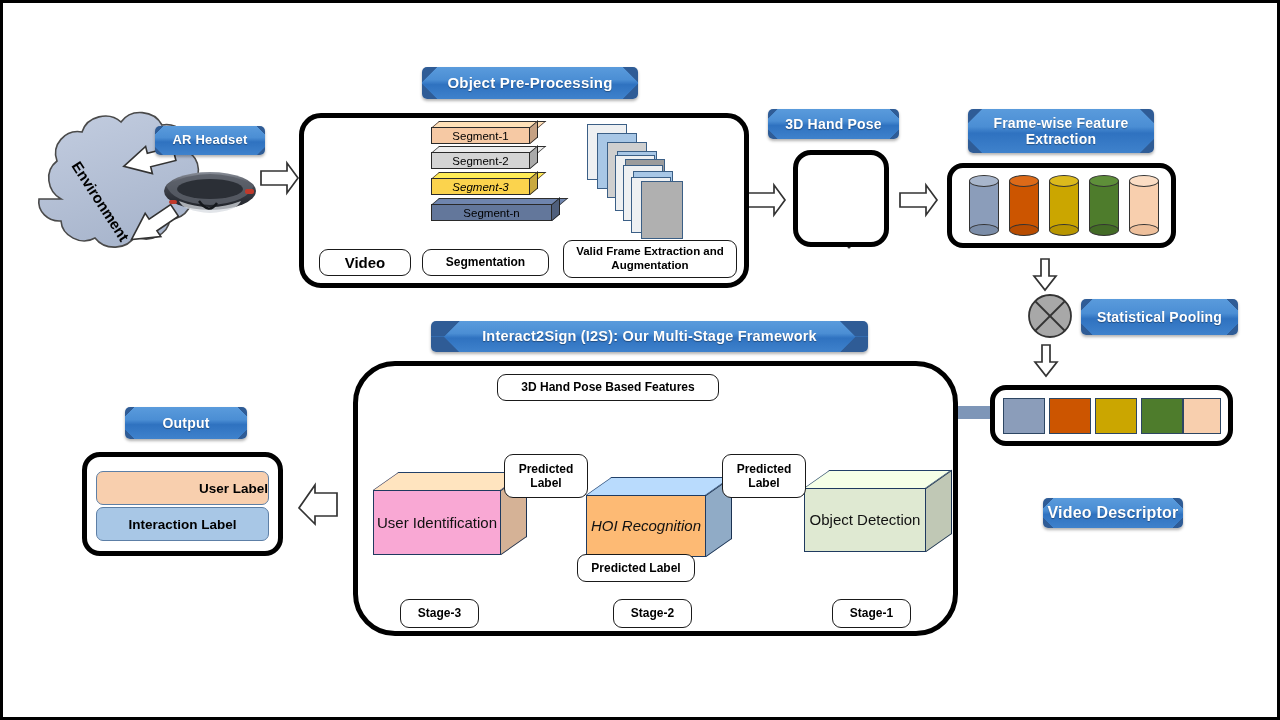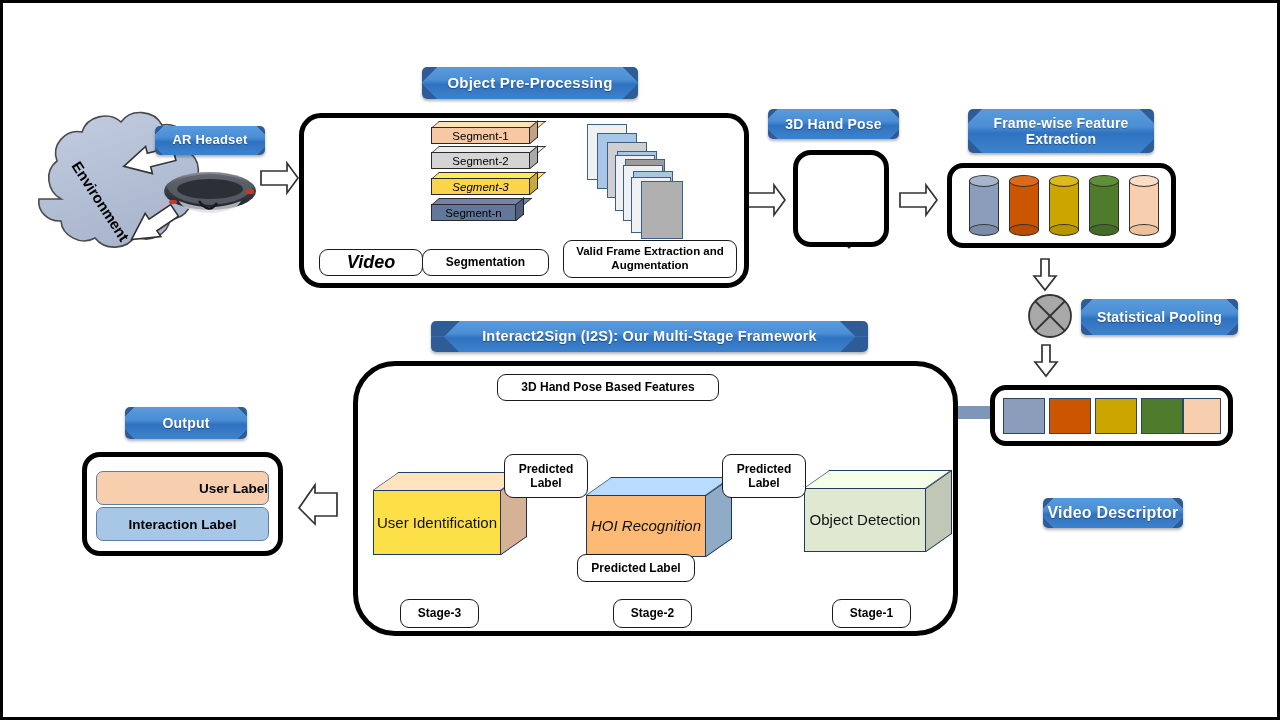--- a/index.html
+++ b/index.html
@@ -440,40 +440,40 @@
       <span>Segment-2</span>
     </div>
   </div>
   <div class="segbar" style="left:428px; top:169px; width:107px; height:23px;">
     <div class="topf" style="background:#fbd34d;"></div>
     <div class="sidef" style="background:#fbd34d;"></div>
     <div class="face" style="background:#fbd34d;font-style:italic;">
       <span>Segment-3</span>
     </div>
   </div>
-  <div class="segbar" style="left:428px; top:195px; width:93px; height:23px;">
+  <div class="segbar" style="left:428px; top:195px; width:129px; height:23px;">
     <div class="topf" style="background:#63779b;"></div>
     <div class="sidef" style="background:#63779b;"></div>
     <div class="face" style="background:#63779b;">
       <span>Segment-n</span>
     </div>
   </div>
 
   <div class="fcard" style="left:584px; top:121px; width:40px; height:56px; background:#eef0f2;"></div>
   <div class="fcard" style="left:594px; top:130px; width:40px; height:56px; background:#a8c7e6;"></div>
   <div class="fcard" style="left:604px; top:139px; width:40px; height:56px; background:#cfcfcf;"></div>
   <div class="fcard" style="left:614px; top:148px; width:40px; height:56px; background:#a8c7e6;"></div>
   <div class="fcard" style="left:612px; top:152px; width:40px; height:56px; background:#eef0f2;"></div>
   <div class="fcard" style="left:622px; top:156px; width:40px; height:56px; background:#9c9c9c;"></div>
   <div class="fcard" style="left:620px; top:162px; width:40px; height:56px; background:#eef0f2;"></div>
   <div class="fcard" style="left:630px; top:168px; width:40px; height:56px; background:#a8c7e6;"></div>
   <div class="fcard" style="left:628px; top:174px; width:40px; height:56px; background:#eef0f2;"></div>
   <div class="fcard" style="left:638px; top:178px; width:42px; height:58px; background:#b0b0b0;"></div>
 
-  <div class="pill" style="left:316px; top:246px; width:104px; height:27px; font-size:18px;font-style:italic;">
+  <div class="pill" style="left:316px; top:246px; width:92px; height:27px; font-size:15px;">
     <span>Video</span>
   </div>
   <div class="pill" style="left:419px; top:246px; width:127px; height:27px; font-size:12px;">
     <span>Segmentation</span>
   </div>
   <div class="pill" style="left:560px; top:237px; width:174px; height:38px; font-size:11.5px; padding:0 5px;">
     <span>Valid Frame Extraction and Augmentation</span>
   </div>
 
   <div class="blackbox" style="left:790px; top:147px; width:96px; height:97px; border-radius:18px;"></div>
@@ -516,21 +516,21 @@
 
   <div class="blackbox" style="left:350px; top:358px; width:605px; height:275px; border-radius:42px;"></div>
 
   <div class="pill" style="left:494px; top:371px; width:222px; height:27px; font-size:12px;">
     <span>3D Hand Pose Based Features</span>
   </div>
 
   <div class="box3d" style="left:370px; top:469px; width:154px; height:83px;">
     <div class="top3" style="background:#f8cfae;"></div>
     <div class="side3" style="background:#f8cfae;"></div>
-    <div class="front" style="background:#fde047;">
+    <div class="front" style="background:#f9a8d4;">
       <span>User Identification</span>
     </div>
   </div>
 
   <div class="box3d" style="left:583px; top:474px; width:146px; height:80px;">
     <div class="top3" style="background:#a8c7e6;"></div>
     <div class="side3" style="background:#a8c7e6;"></div>
     <div class="front" style="background:#fdba74;font-style:italic;">
       <span>HOI Recognition</span>
     </div>

